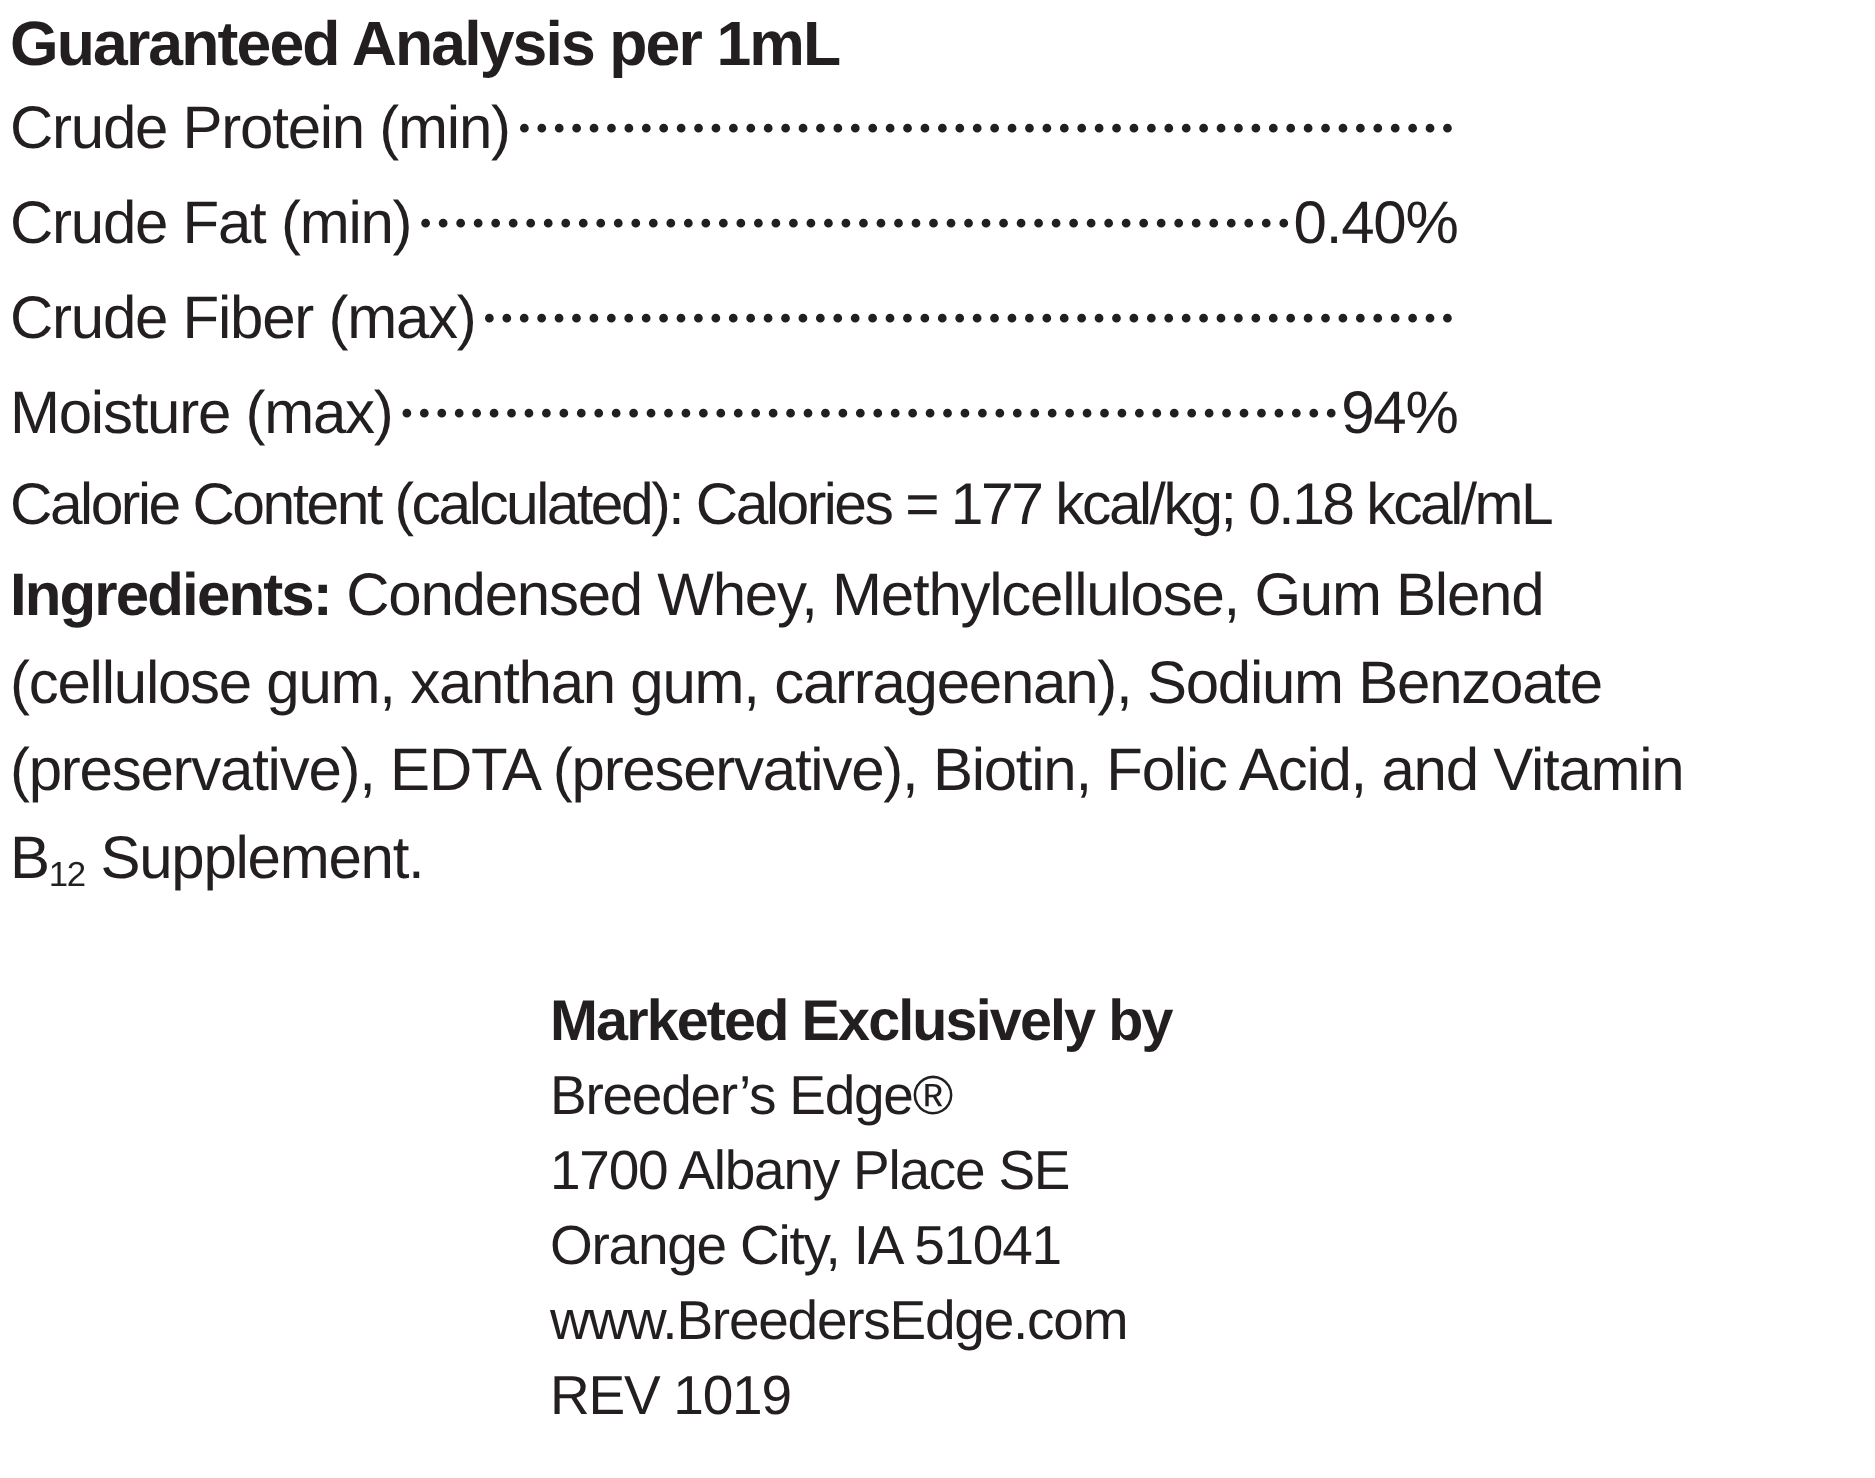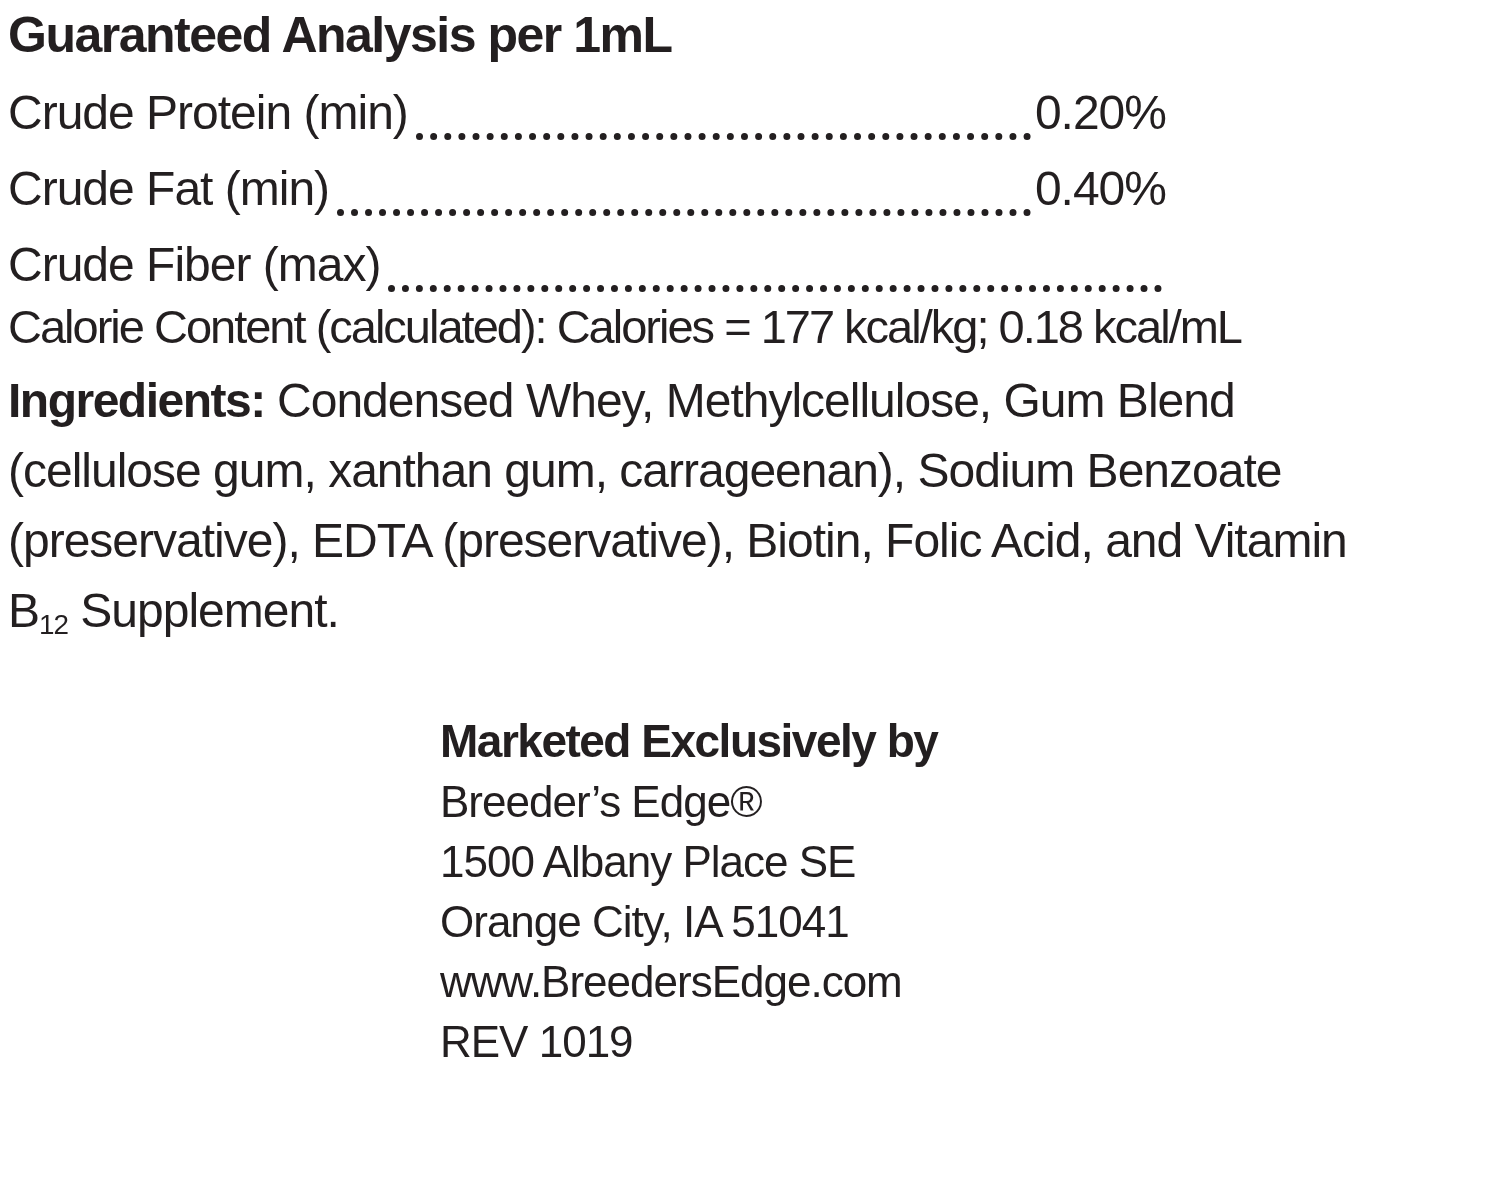--- a/index.html
+++ b/index.html
@@ -12,21 +12,21 @@
   }
   .sheet{ width:1376px; height:1182px; padding:6px 8px 0 8px; }
 
   .ga-title{
     font-size:50px; font-weight:bold; line-height:58px;
     letter-spacing:-1.5px;
   }
 
   .analysis{ width:1158px; }
   .row{
-    display:flex; align-items:flex-end;
+    display:flex; align-items:center;
     height:76px; font-size:48px;
   }
   .row .nm{ white-space:nowrap; }
   .row .dots{
     flex:1; min-width:24px;
     border-bottom:7px dotted var(--ink);
     margin:0 4px 0 8px;
   }
   .row .val{ white-space:nowrap; }
 
@@ -56,41 +56,45 @@
 <body>
 
 <div class="sheet">
 
   <h1 class="ga-title">Guaranteed Analysis per 1mL</h1>
 
   <div class="analysis">
     <div class="row">
       <span class="nm">Crude Protein (min)</span>
       <span class="dots"></span>
-      <span class="val">0.20%</span>
     </div>
     <div class="row">
       <span class="nm">Crude Fat (min)</span>
       <span class="dots"></span>
       <span class="val">0.40%</span>
     </div>
     <div class="row">
       <span class="nm">Crude Fiber (max)</span>
       <span class="dots"></span>
+    </div>
+    <div class="row">
+      <span class="nm">Moisture (max)</span>
+      <span class="dots"></span>
+      <span class="val">94%</span>
     </div>
   </div>
 
   <p class="calorie">Calorie Content (calculated): Calories = 177 kcal/kg; 0.18 kcal/mL</p>
 
   <p class="ingredients">
     <strong>Ingredients:</strong><span> Condensed Whey, Methylcellulose, Gum Blend (cellulose gum, xanthan gum, carrageenan), Sodium Benzoate (preservative), EDTA (preservative), Biotin, Folic Acid, and Vitamin B</span><sub>12</sub><span> Supplement.</span>
   </p>
 
   <div class="marketing">
     <p class="mk-head">Marketed Exclusively by</p>
     <p class="mk-line">Breeder’s Edge®</p>
-    <p class="mk-line">1500 Albany Place SE</p>
+    <p class="mk-line">1700 Albany Place SE</p>
     <p class="mk-line">Orange City, IA 51041</p>
     <p class="mk-line">www.BreedersEdge.com</p>
     <p class="mk-line">REV 1019</p>
   </div>
 
 </div>
 
 </body></html>

